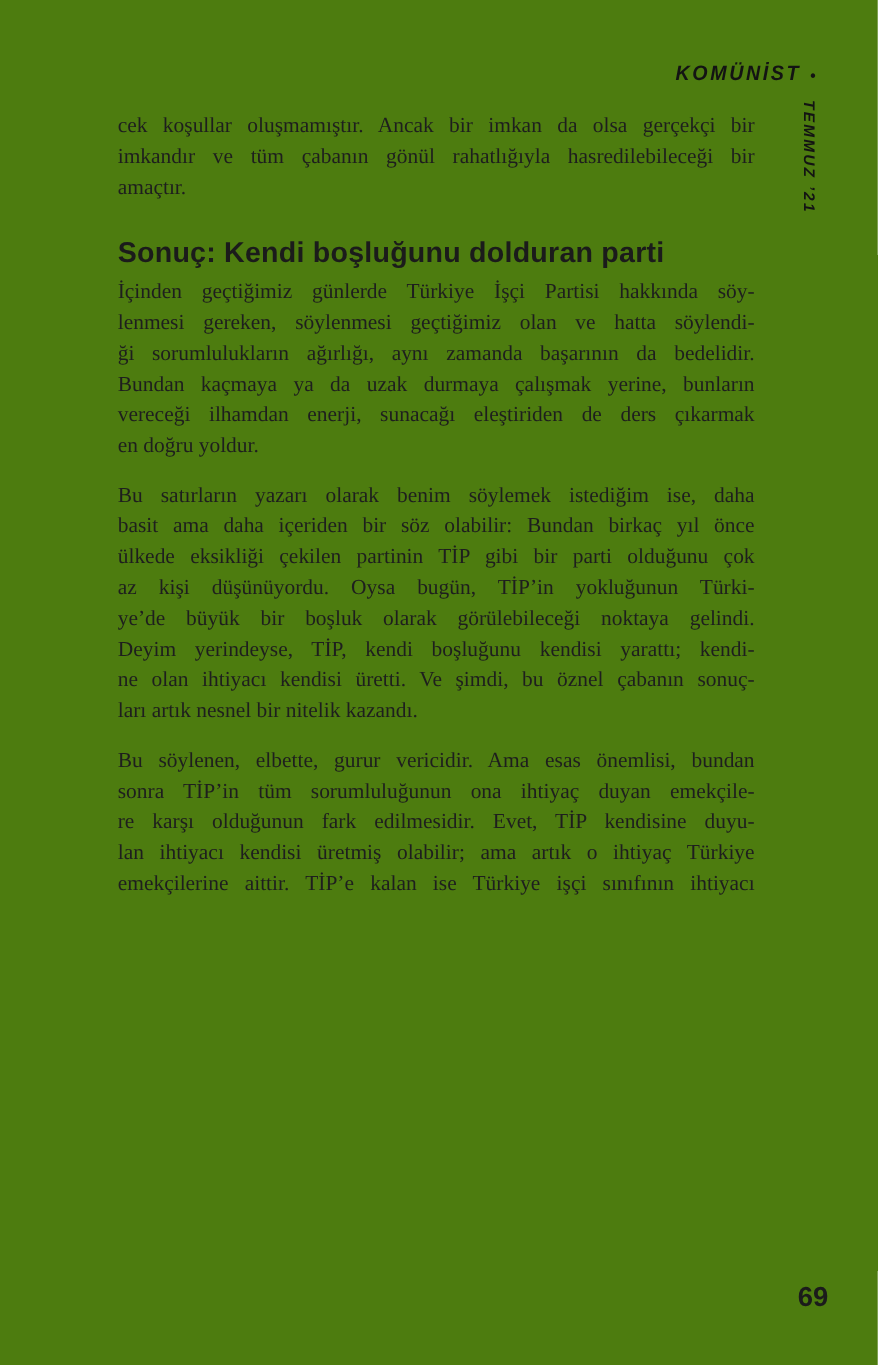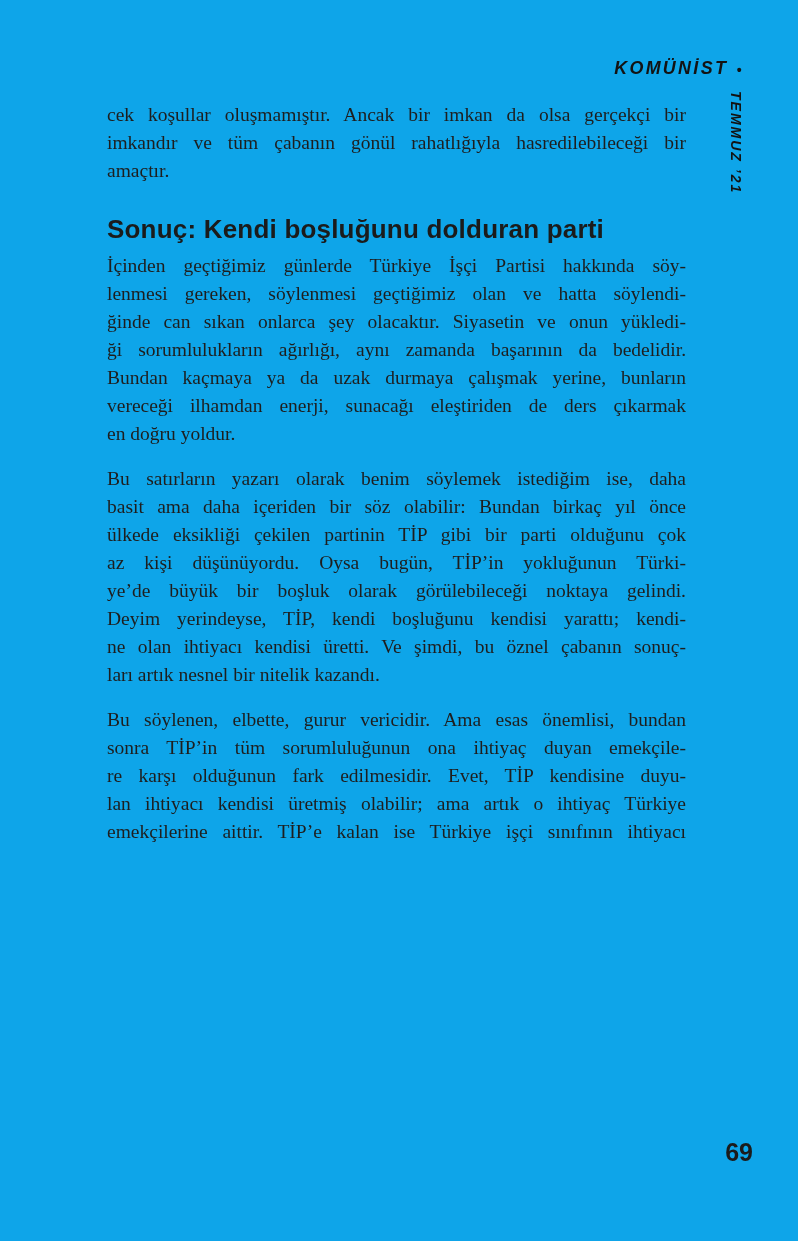--- a/index.html
+++ b/index.html
@@ -9,21 +9,21 @@
   body {
     width: 798px;
     height: 1241px;
     background: #ffffff;
     position: relative;
     overflow: hidden;
   }
   .page {
     position: absolute;
     inset: 0;
-    background: #0ea5e9;
+    background: #4d7c0f;
   }
 
   
   .masthead {
     position: absolute;
     top: 57px;
     right: 56px;
     font-family: "Liberation Sans", sans-serif;
     font-style: italic;
     font-weight: 700;
@@ -88,21 +88,21 @@
     font-size: 26px;
     line-height: 28px;
     letter-spacing: 0.2px;
     color: #1b1b1b;
     margin: 30px 0 9px 0;
   }
 
   
   .page-number {
     position: absolute;
-    top: 1138px;
+    top: 1165px;
     right: 45px;
     font-family: "Liberation Sans", sans-serif;
     font-weight: 700;
     font-size: 25px;
     color: #1b1b1b;
   }
 </style>
 </head>
 <body>
 
@@ -121,21 +121,20 @@
       <div class="line">cek koşullar oluşmamıştır. Ancak bir imkan da olsa gerçekçi bir</div>
       <div class="line">imkandır ve tüm çabanın gönül rahatlığıyla hasredilebileceği bir</div>
       <div class="line last">amaçtır.</div>
     </div>
 
     <h2 class="section-heading">Sonuç: Kendi boşluğunu dolduran parti</h2>
 
     <div class="para">
       <div class="line">İçinden geçtiğimiz günlerde Türkiye İşçi Partisi hakkında söy-</div>
       <div class="line">lenmesi gereken, söylenmesi geçtiğimiz olan ve hatta söylendi-</div>
-      <div class="line">ğinde can sıkan onlarca şey olacaktır. Siyasetin ve onun yükledi-</div>
       <div class="line">ği sorumlulukların ağırlığı, aynı zamanda başarının da bedelidir.</div>
       <div class="line">Bundan kaçmaya ya da uzak durmaya çalışmak yerine, bunların</div>
       <div class="line">vereceği ilhamdan enerji, sunacağı eleştiriden de ders çıkarmak</div>
       <div class="line last">en doğru yoldur.</div>
     </div>
 
     <div class="para">
       <div class="line">Bu satırların yazarı olarak benim söylemek istediğim ise, daha</div>
       <div class="line">basit ama daha içeriden bir söz olabilir: Bundan birkaç yıl önce</div>
       <div class="line">ülkede eksikliği çekilen partinin TİP gibi bir parti olduğunu çok</div>

